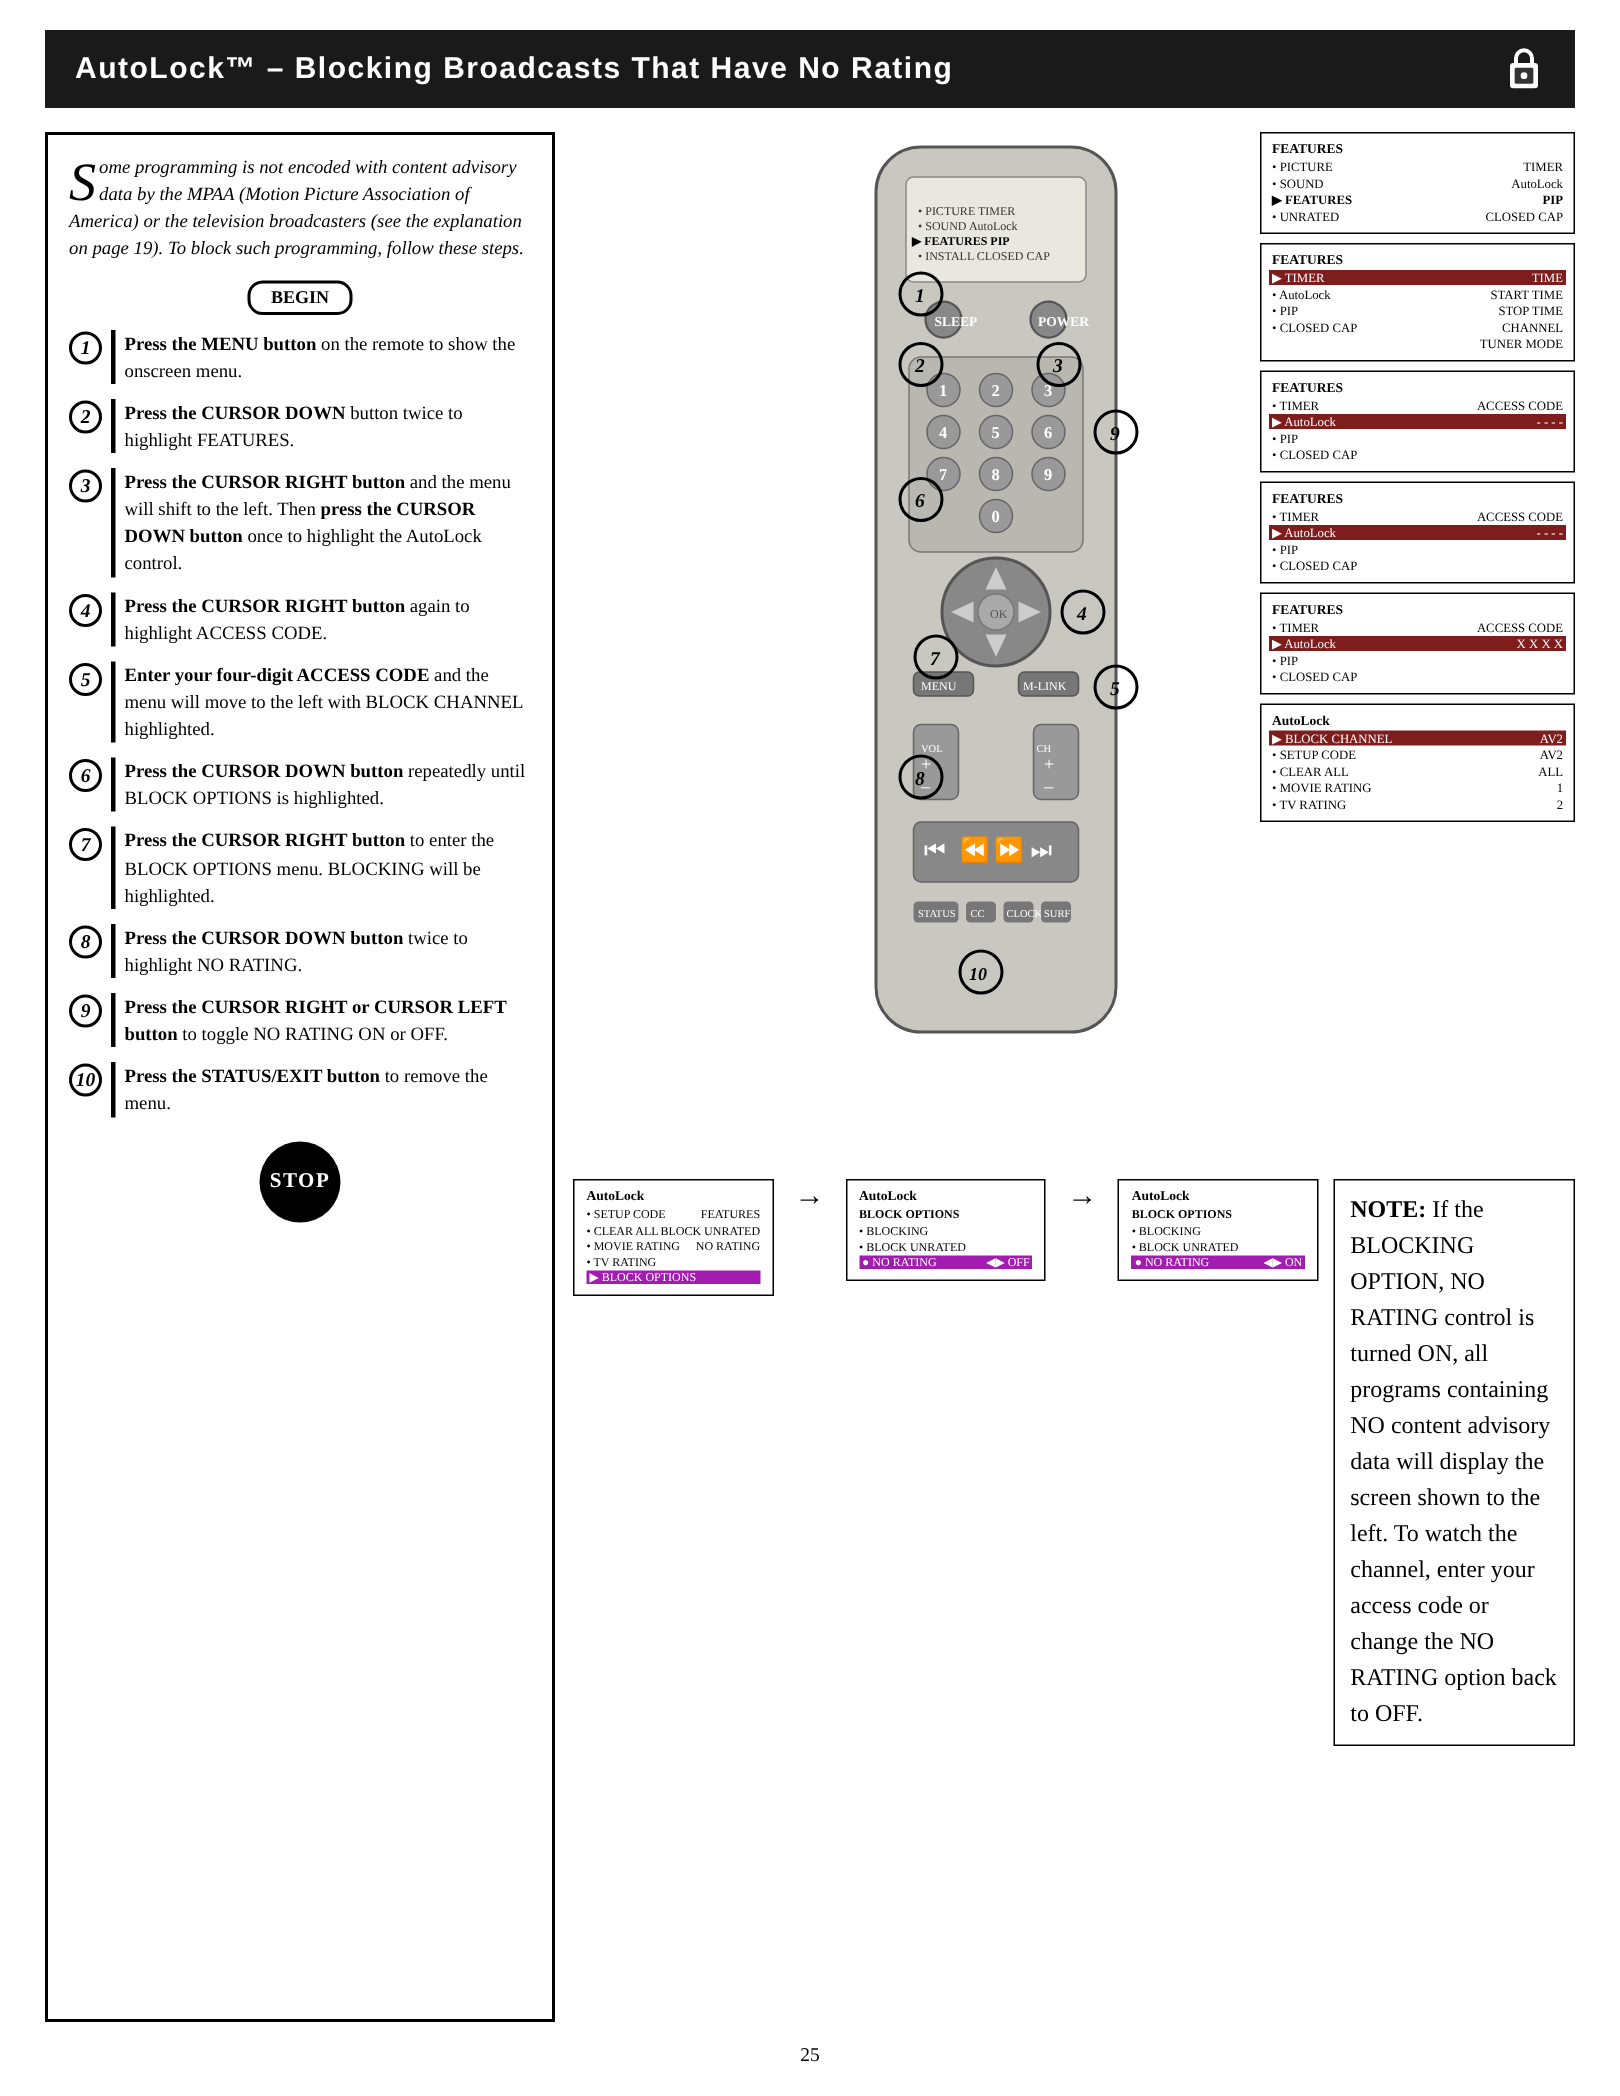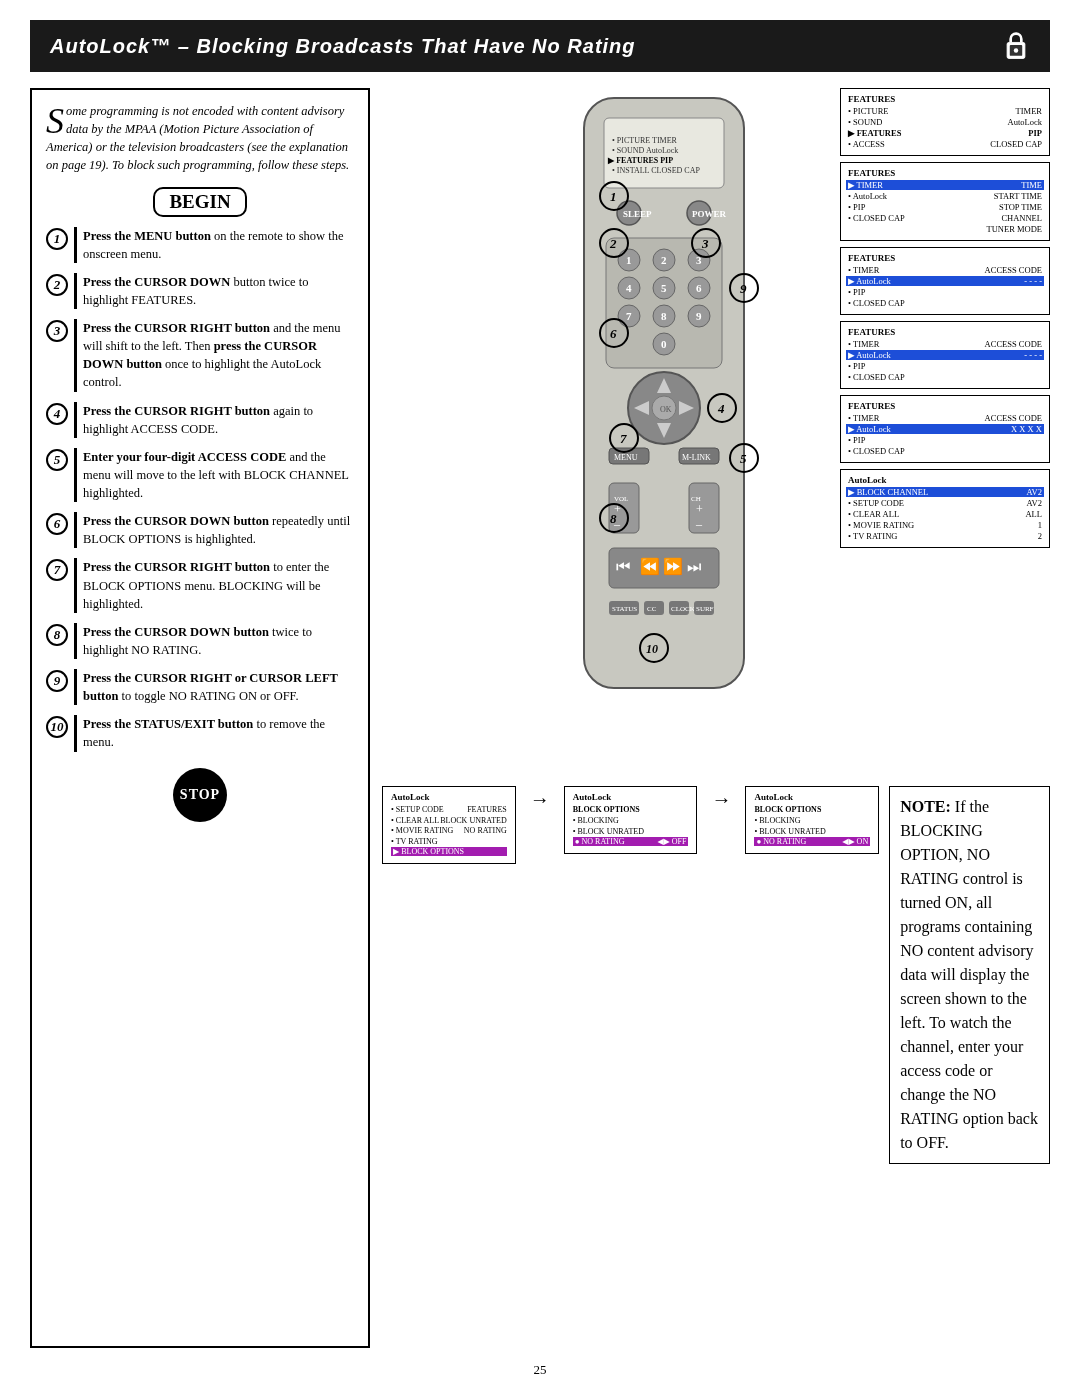--- a/index.html
+++ b/index.html
@@ -22,21 +22,20 @@
 
     
     .title-bar {
       background: #1a1a1a;
       color: #fff;
       padding: 10px 20px;
       display: flex;
       align-items: center;
       justify-content: space-between;
       margin-bottom: 16px;
-      font-style: italic;
     }
     .title-bar h1 {
       font-size: 20px;
       font-weight: bold;
       font-family: Arial, sans-serif;
       letter-spacing: 1px;
     }
     .lock-icon {
       width: 28px;
       height: 32px;
@@ -72,21 +71,21 @@
       margin-right: 2px;
       margin-top: 3px;
     }
 
     .begin-badge {
       display: inline-block;
       border: 2px solid #000;
       border-radius: 10px;
       padding: 2px 14px;
       font-weight: bold;
-      font-size: 19px;
+      font-size: 12px;
       text-align: center;
       margin: 6px auto 10px auto;
       display: block;
       width: fit-content;
       margin-left: auto;
       margin-right: auto;
       font-family: Liberation Serif, serif;
     }
 
     .step {
@@ -166,21 +165,21 @@
       display: flex;
       justify-content: flex-start;
     }
     .screen-panel .panel-row {
       display: flex;
       justify-content: space-between;
       font-size: 8.5px;
       margin: 1px 0;
     }
     .screen-panel .panel-row.highlighted {
-      background: #1d4ed8;
+      background: #7f1d1d;
       color: #fff;
       padding: 0 2px;
       margin: 0 -2px;
     }
 
     
     .remote-svg-container {
       position: absolute;
       left: 50%;
       top: 0;
@@ -398,21 +397,21 @@
             </div>
             <div class="panel-row">
               <span>• SOUND</span>
                 <span>AutoLock</span>
             </div>
             <div class="panel-row" style="font-weight:bold;">
               <span>▶ FEATURES</span>
                 <span>PIP</span>
             </div>
             <div class="panel-row">
-              <span>• ACCESS</span>
+              <span>• UNRATED</span>
                 <span>CLOSED CAP</span>
             </div>
           </div>
 
           <div class="screen-panel">
             <div class="panel-header">
               <span>FEATURES</span>
             </div>
             <div class="panel-row highlighted">
               <span>▶ TIMER</span>

